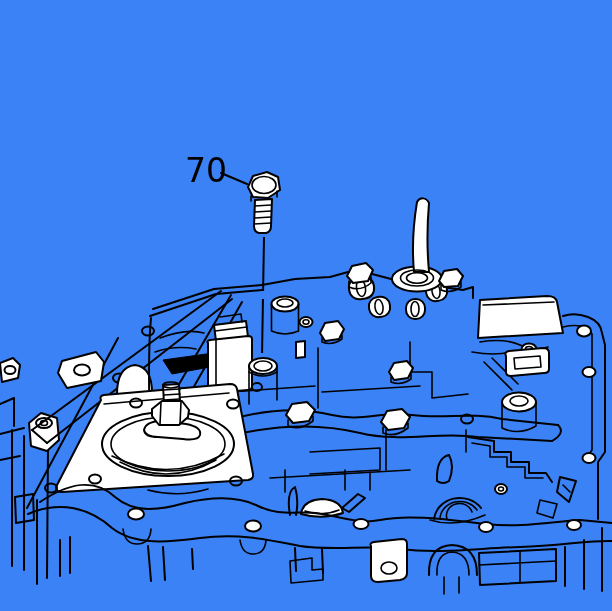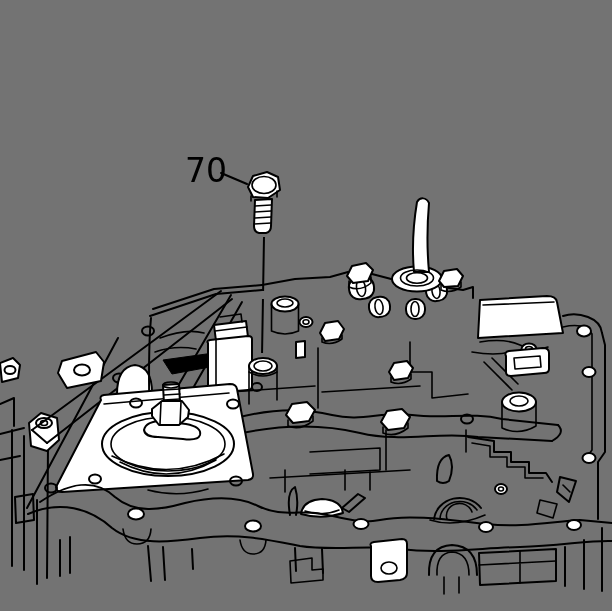--- a/index.html
+++ b/index.html
@@ -1,17 +1,17 @@
 <!DOCTYPE html>
 <html><head>
 <meta charset="utf-8">
 <style>
   html,body{margin:0;padding:0;background:#ffffff;}
   .stage{
-    position:relative;width:612px;height:611px;background:#737373;overflow:hidden;
+    position:relative;width:612px;height:611px;background:#3b82f6;overflow:hidden;
     font-family:"DejaVu Sans","Liberation Sans",sans-serif;
   }
   svg{position:absolute;left:0;top:0;}
   svg *{vector-effect:non-scaling-stroke;}
   .ln{fill:none;stroke:#000;stroke-width:2;stroke-linecap:round;stroke-linejoin:round;}
   .th{fill:none;stroke:#000;stroke-width:1.6;stroke-linecap:round;stroke-linejoin:round;}
   .wh{fill:#fff;stroke:#000;stroke-width:2;stroke-linecap:round;stroke-linejoin:round;}
   .bk{fill:#000;stroke:#000;stroke-width:1;}
   .callout-text{font-family:"DejaVu Sans","Liberation Sans",sans-serif;font-size:33px;fill:#000;}
   .dash{fill:none;stroke:#000;stroke-width:2;stroke-dasharray:54 8;}

